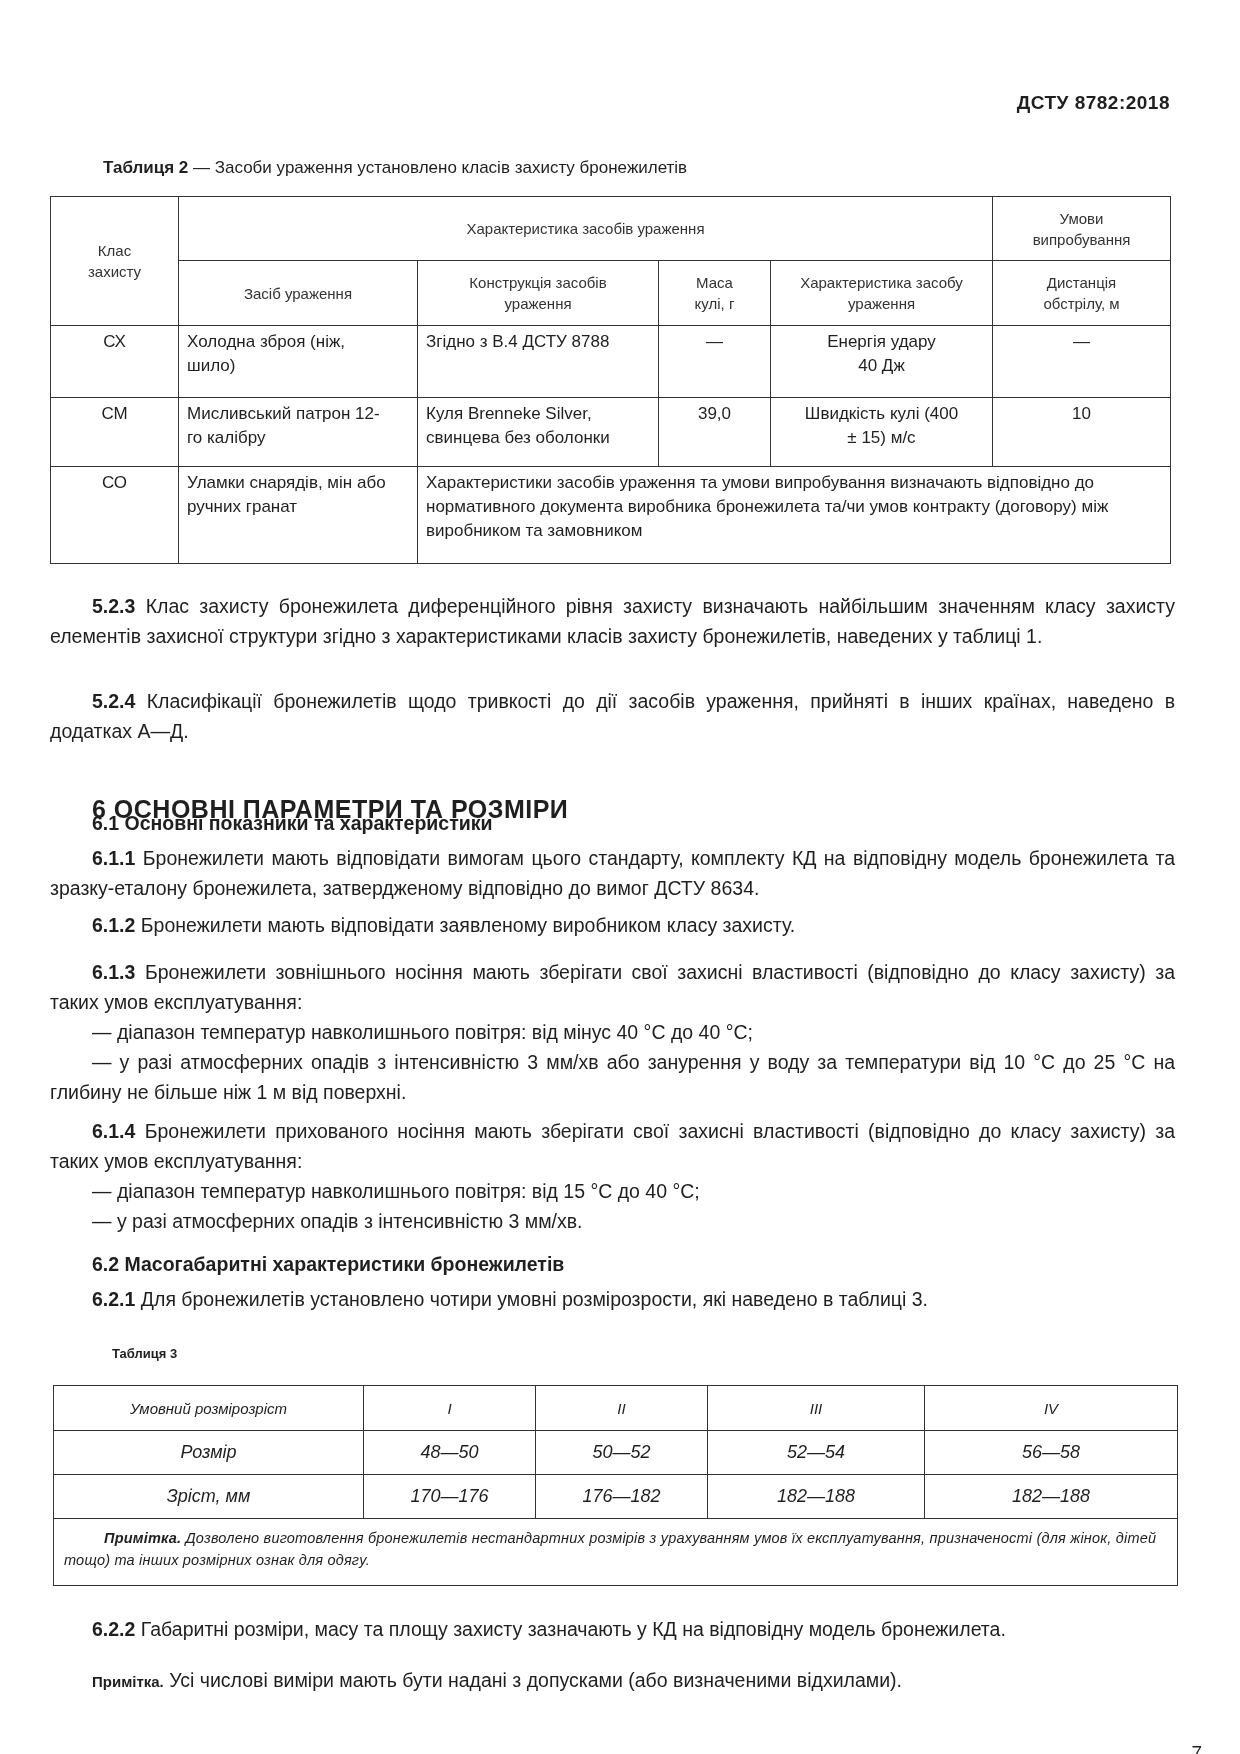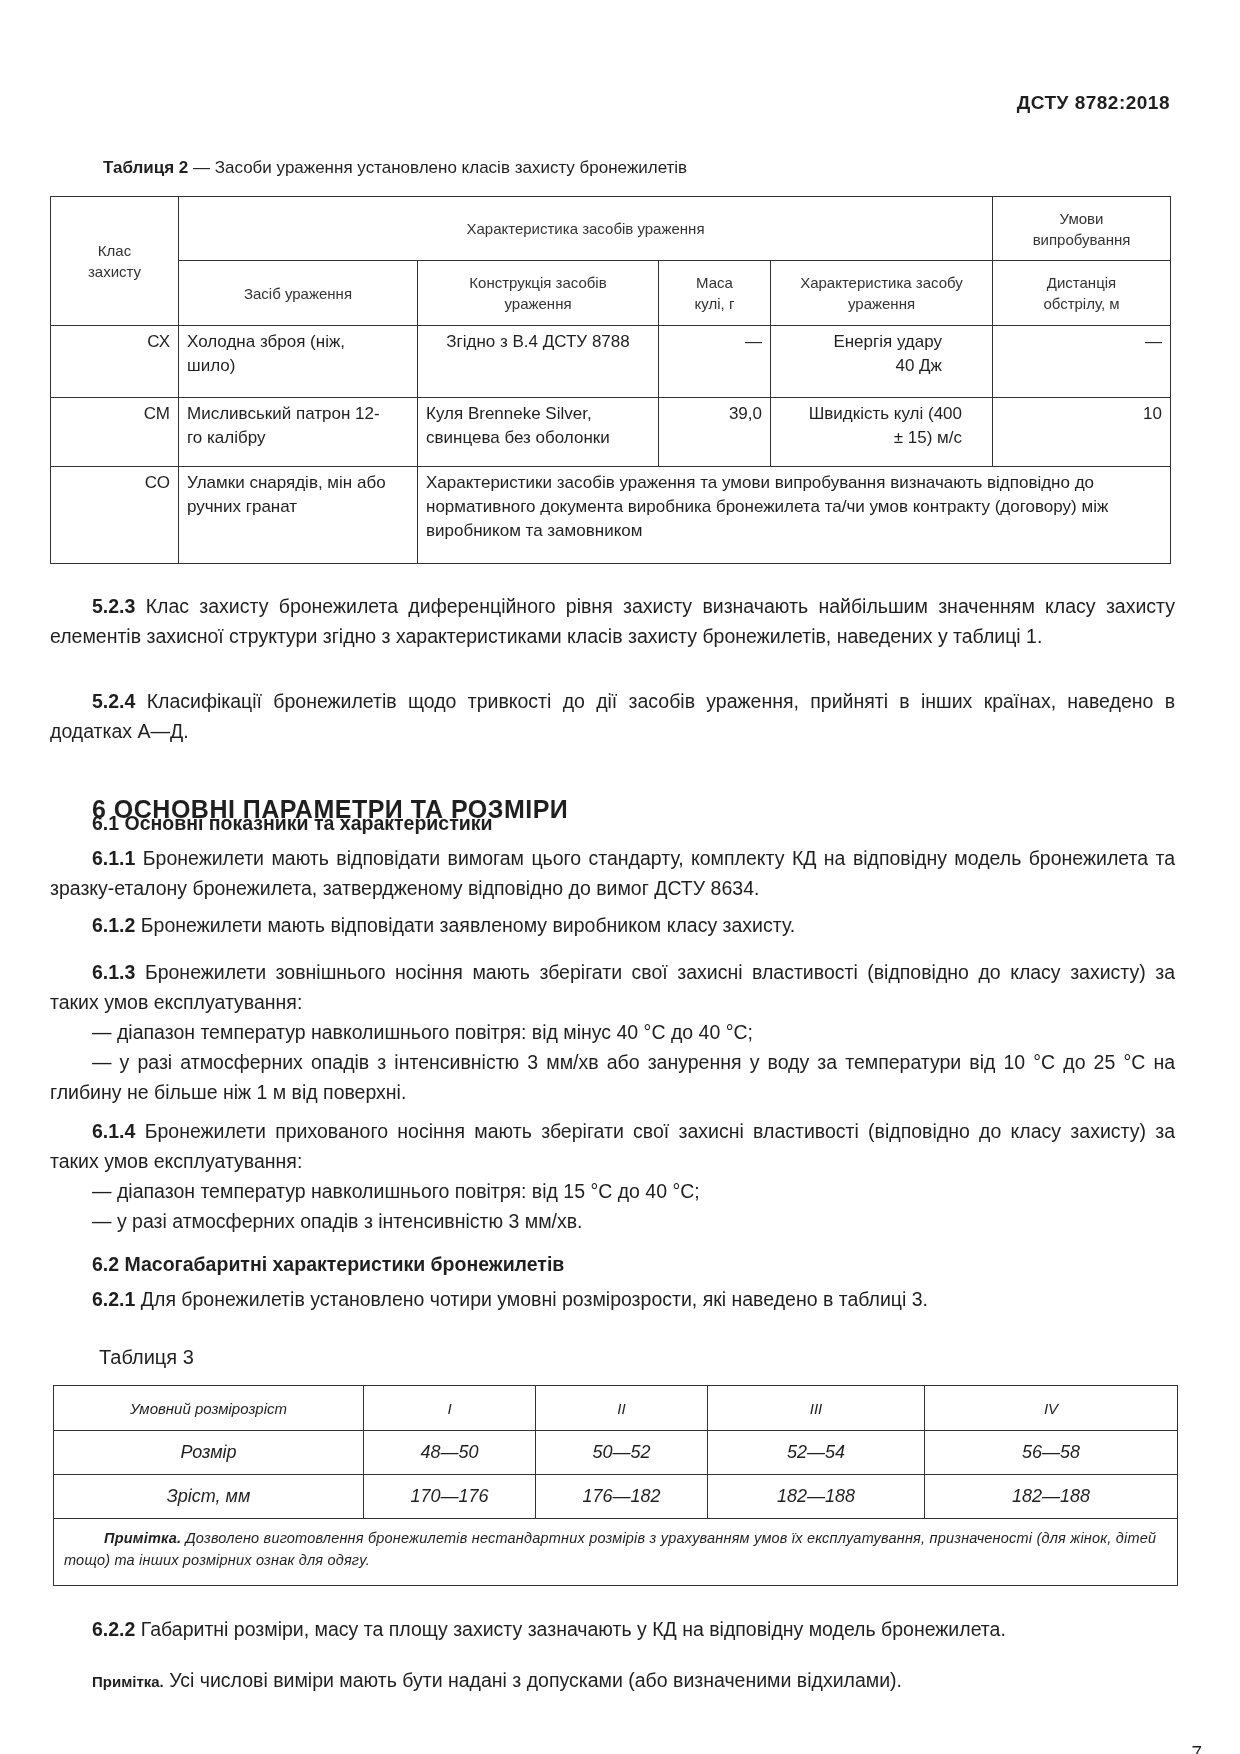--- a/index.html
+++ b/index.html
@@ -6,28 +6,28 @@
   body { width: 1240px; height: 1754px; position: relative; overflow: hidden;
          font-family: "Liberation Sans", sans-serif; color: #1f1f1f; }
   .abs { position: absolute; }
   .std-code { right: 70px; top: 92px; font-size: 19px; font-weight: bold; letter-spacing: 0.5px; }
   .caption { left: 103px; top: 158px; font-size: 17px; }
   .caption b { font-weight: bold; }
 
   table.t2 { position: absolute; left: 50px; top: 196px; width: 1120px; border-collapse: collapse; table-layout: fixed; font-size: 17px; }
   table.t2 td { border: 1.5px solid #333; vertical-align: top; padding: 0 8px; line-height: 24px; }
   table.t2 .hd td { font-size: 15px; text-align: center; vertical-align: middle; line-height: 21px; color: #333; }
-  table.t2 .c { text-align: right; }
+  table.t2 .c { text-align: center; }
 
   .p { position: absolute; left: 50px; width: 1125px; font-size: 19.5px; line-height: 30px; text-align: justify; }
   .p .ind { display: inline-block; width: 42px; }
   .p b { font-weight: bold; }
   .h1 { position: absolute; left: 92px; font-size: 25px; font-weight: bold; letter-spacing: 0.5px; margin-top: 32px; }
   .h2 { position: absolute; left: 92px; font-size: 19.5px; font-weight: bold; }
-  .t3cap { position: absolute; left: 99px; top: 1346px; font-size: 20px; font-weight: normal; }
+  .t3cap { position: absolute; left: 112px; top: 1346px; font-size: 13px; font-weight: bold; }
 
   table.t3 { position: absolute; left: 53px; top: 1385px; width: 1124px; border-collapse: collapse; table-layout: fixed; font-size: 18px; font-style: italic; }
   table.t3 td { border: 1.5px solid #333; text-align: center; vertical-align: middle; height: 43px; padding: 0; }
   table.t3 tr.first td { font-size: 15px; height: 44px; }
   table.t3 td.note { text-align: left; font-size: 14.5px; line-height: 22px; padding: 8px 10px 14px 10px; height: auto; letter-spacing: 0.2px; }
   table.t3 td.note .ind { display: inline-block; width: 40px; }
   .note-line { position: absolute; left: 50px; top: 1669px; font-size: 19.5px; }
   .note-line b { font-size: 15px; font-weight: bold; }
   .page-num { right: 38px; bottom: -10px; font-size: 19px; }
 </style>
@@ -56,21 +56,21 @@
   <tr class="hd" style="height:65px">
     <td>Засіб ураження</td>
     <td style="padding:0 30px;">Конструкція засобів ураження</td>
     <td style="padding:0 22px;">Маса кулі, г</td>
     <td style="padding:0 12px;">Характеристика засобу ураження</td>
     <td style="padding:0 28px;">Дистанція обстрілу, м</td>
   </tr>
   <tr style="height:72px">
     <td class="c" style="padding-top:4px;">СХ</td>
     <td style="padding-top:4px;padding-right:60px;">Холодна зброя (ніж, шило)</td>
-    <td style="padding-top:4px;text-align:center;">Згідно з В.4 ДСТУ 8788</td>
+    <td style="padding-top:4px;">Згідно з В.4 ДСТУ 8788</td>
     <td class="c" style="padding-top:4px;">—</td>
     <td class="c" style="padding:4px 50px 0 50px;">Енергія удару 40 Дж</td>
     <td class="c" style="padding-top:4px;">—</td>
   </tr>
   <tr style="height:69px">
     <td class="c" style="padding-top:4px;">СМ</td>
     <td style="padding-top:4px;padding-right:24px;">Мисливський патрон 12-го калібру</td>
     <td style="padding-top:4px;">Куля Brenneke Silver, свинцева без оболонки</td>
     <td class="c" style="padding-top:4px;">39,0</td>
     <td class="c" style="padding:4px 30px 0 30px;">Швидкість кулі (400 ± 15) м/с</td>

